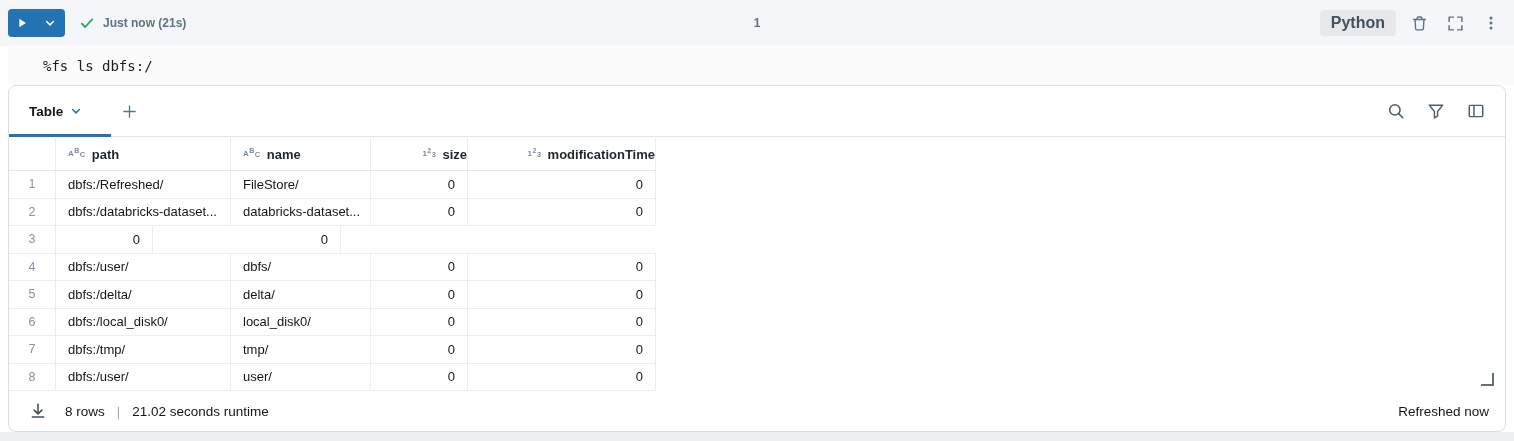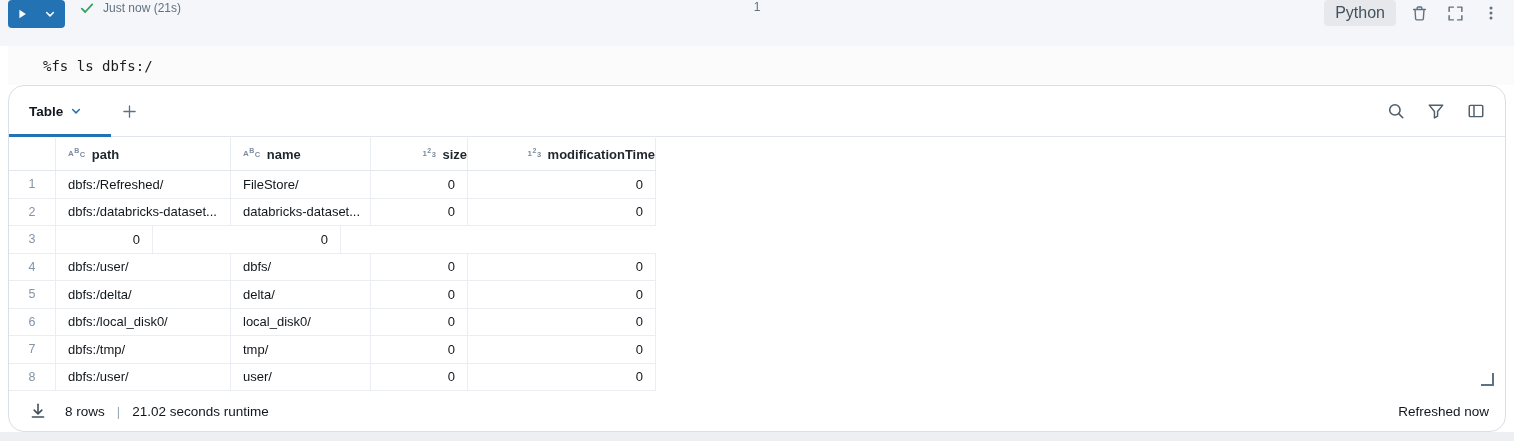--- a/index.html
+++ b/index.html
@@ -3,21 +3,21 @@
 <meta charset="utf-8">
 <style>
   * { margin:0; padding:0; box-sizing:border-box; }
   html,body { width:1514px; height:441px; background:#ffffff; overflow:hidden;
               font-family:"Liberation Sans", sans-serif; }
   .page { position:relative; width:1514px; height:441px; background:#ffffff; }
   .bottom-strip { position:absolute; left:0; top:432px; width:1514px; height:9px; background:#edeff2; }
 
   
   .topbar { position:absolute; left:0; top:0; width:1514px; height:46px;
-            background:#f5f6f9; display:flex; align-items:flex-start; }
+            background:#f5f6f9; display:flex; align-items:center;font-weight:bold; }
   .run-group { margin-left:8px; width:57px; height:28px; background:#2272b4;
                border-radius:4px; display:flex; align-items:center; cursor:pointer; }
   .run-play, .run-chev { width:28px; height:28px; display:flex; align-items:center; justify-content:center; }
   .status { display:flex; align-items:center; margin-left:14px; gap:8px; }
   .status-text { font-size:12px; color:#5f7281; }
   .cell-number { position:absolute; left:50%; transform:translateX(-50%);
                  font-size:12px; color:#5f7281; }
   .topbar-right { margin-left:auto; display:flex; align-items:center; gap:10px; margin-right:10px; }
   .lang-badge { background:#e6e8eb; color:#44515c; font-size:16px; padding:4px 11px;
                 border-radius:4px; cursor:pointer; }
@@ -25,21 +25,21 @@
               cursor:pointer; border-radius:4px; }
 
   
   .code-row { position:absolute; left:8px; top:46px; width:1514px; height:39px;
               background:#fbfbfc; display:flex; align-items:center; }
   .code-text { margin-left:35px; font-family:"DejaVu Sans Mono","Liberation Mono",monospace;
                font-size:14px; color:#1c1c1c; white-space:pre; }
 
   
   .panel { position:absolute; left:8px; top:85px; width:1498px; height:347px;
-           background:#ffffff; border:1px solid #d8dfe6; border-radius:16px; }
+           background:#ffffff; border:1px solid #d8dfe6; border-radius:8px; }
 
   .tabstrip { position:relative; height:51px; border-bottom:1px solid #e0e6ec;
               display:flex; align-items:center; }
   .tab-active { display:flex; align-items:center; gap:7px; margin-left:20px; cursor:pointer; }
   .tab-label { font-size:13.5px; font-weight:700; color:#11171c; }
   .tab-underline { position:absolute; left:0; bottom:-1px; width:102px; height:3px; background:#2272b4; }
   .add-tab { margin-left:34px; width:26px; height:26px; display:flex; align-items:center;
              justify-content:center; cursor:pointer; }
   .strip-icons { margin-left:auto; margin-right:16px; display:flex; align-items:center; gap:14px; }
 

